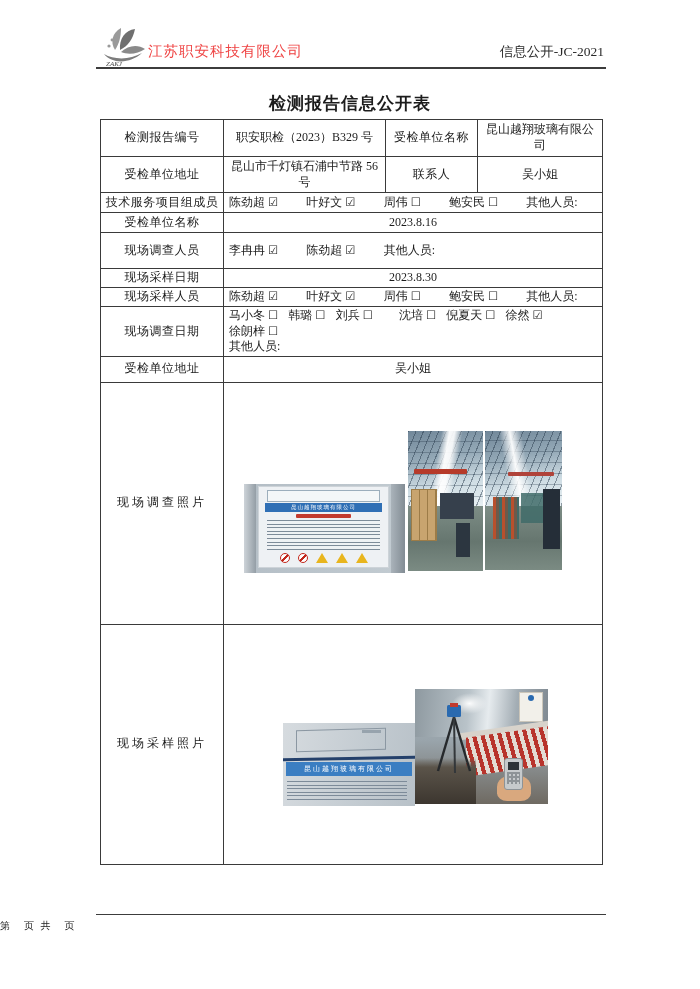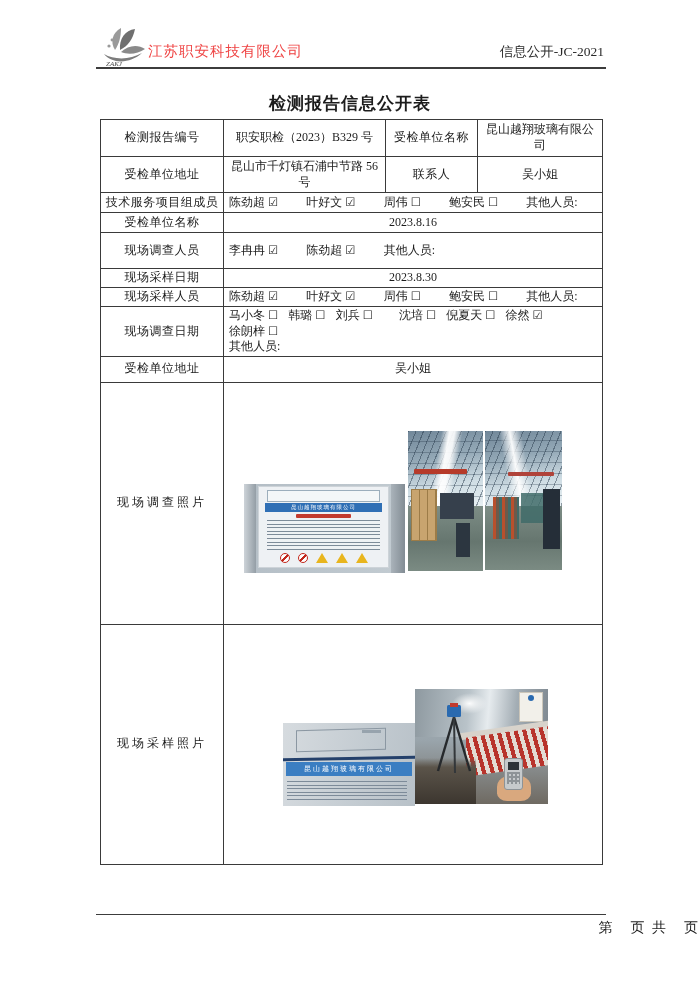--- a/index.html
+++ b/index.html
@@ -26,21 +26,21 @@
   td.lbl { letter-spacing:0.5px;text-align:center; }
   td.left { text-align:left; padding-left:5px; }
   td.photo-lbl { letter-spacing:3px; }
   td.photo-cell { position:relative; padding:0; }
   .member { white-space:nowrap; margin-right:25px; }
   .cb { font-family:"DejaVu Sans",sans-serif; font-size:11.5px; margin-left:3px; }
   .other { white-space:nowrap; }
   
   .note { position:absolute; left:100px; top:835px; font-size:12.5px; }
   .footer-line { position:absolute; left:96px; top:914px; width:510px; border-top:1.5px solid #3c3c3c; }
-  .footer-text { position:absolute; left:0; top:919px; width:700px; text-align:right; font-size:14px; letter-spacing:2px; }
+  .footer-text { position:absolute; left:0; top:919px; width:700px; text-align:left; font-size:10px; letter-spacing:2px; }
   
   .photo { position:absolute; overflow:hidden; }
   .textlines { background-image:repeating-linear-gradient(to bottom,#7d8b99 0px,#7d8b99 1px,transparent 1px,transparent 3.6px); }
   
   .p-signboard { background:linear-gradient(100deg,#b3bdc5,#c3ccd2); }
   .post { position:absolute; top:0; bottom:0; width:12px; background:linear-gradient(to right,#cdd3d8,#949ea6); }
   .post.r { right:0; width:14px; background:linear-gradient(to right,#aab3ba,#828c94); }
   .board { position:absolute; left:14px; right:16px; top:2px; bottom:5px; background:#eef1f4; border:1px solid #cdd3d8; display:flex; flex-direction:column; }
   .board-topbox { height:12px; margin:3px 8px 1px 8px; border:1px solid #9caebc; background:#f4f7f8; }
   .board-blue { height:9px; margin:0 6px; background:#2f6fb5; color:#fff; font-size:5.5px; line-height:9px; text-align:center; font-family:"Liberation Sans",sans-serif; letter-spacing:1px; white-space:nowrap; }

